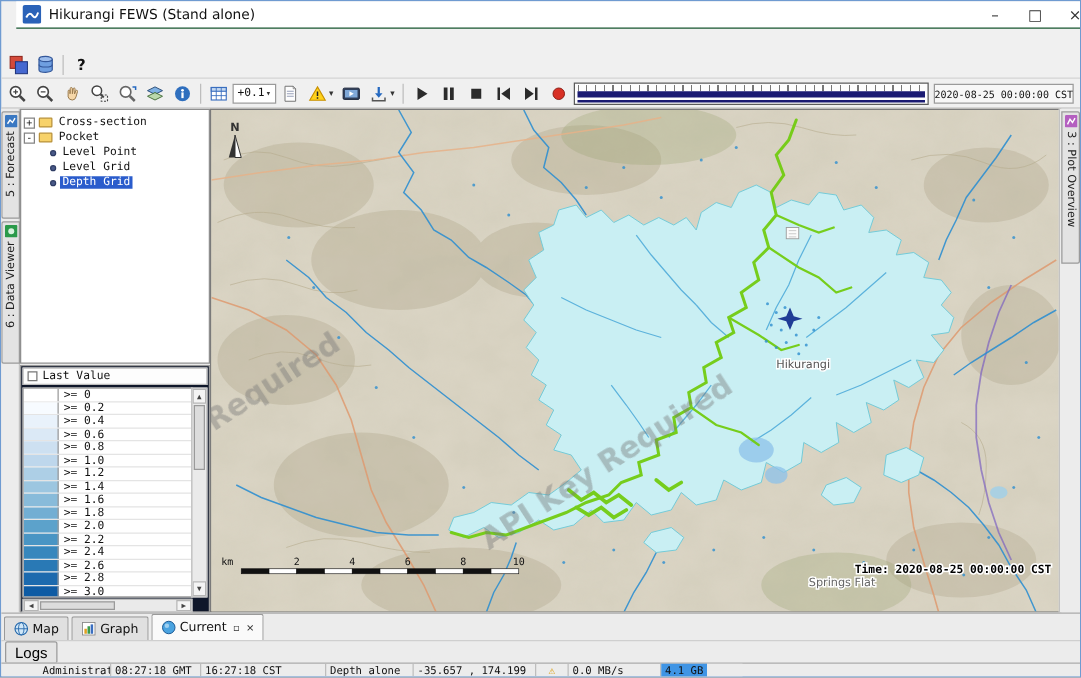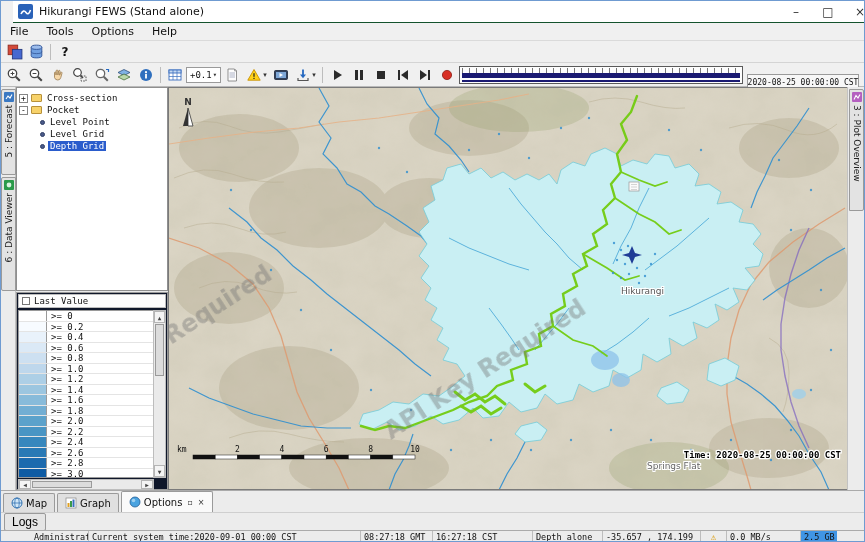--- a/index.html
+++ b/index.html
@@ -20,21 +20,21 @@
   .tbtn{width:22px;height:20px;display:flex;align-items:center;justify-content:center;flex:none;}
   .tbtn-w{width:27px;}
   .sep{width:1px;height:16px;background:#bdbdbd;margin:0 3px;flex:none;}
   .dd{font-size:7px;margin-left:1px;color:#333;}
   .interval{display:flex;align-items:center;border:1px solid #9a9a9a;background:#fff;height:16px;padding:0 3px;font-size:9px;font-family:"DejaVu Sans Mono",monospace;flex:none;}
   .help-btn{font-weight:bold;font-size:12px;}
   .timeline{position:absolute;left:458px;top:3px;width:284px;height:18px;border:1px solid #5a5a5a;background:#fdfdfd;}
   .ticks{height:5px;margin:1px 2px 0;background:repeating-linear-gradient(90deg,#777 0 1px,transparent 1px 7px);}
   .tl-bar{height:5px;margin:0 2px;background:#1a1a72;}
   .tl-bar2{height:2px;margin:2px 2px 0;background:#1a1a72;}
-  .datetime{position:absolute;left:746px;top:4px;width:112px;height:16px;border:1px solid #9a9a9a;background:#f7f7f7;font-family:"DejaVu Sans Mono",monospace;font-size:8px;display:flex;align-items:center;justify-content:center;white-space:nowrap;margin-top:7px;}
+  .datetime{position:absolute;left:746px;top:4px;width:112px;height:16px;border:1px solid #9a9a9a;background:#f7f7f7;font-family:"DejaVu Sans Mono",monospace;font-size:8px;display:flex;align-items:center;justify-content:center;white-space:nowrap;}
   
   .main{position:absolute;left:0;top:86px;width:100%;height:403px;background:#e9e9e9;}
   .strip-left{position:absolute;left:0;top:0;width:15px;height:100%;background:#ececec;border-right:1px solid #c2c2c2;}
   .strip-right{position:absolute;right:0;top:0;width:17px;height:100%;background:#ececec;border-left:1px solid #c2c2c2;}
   .vtab{position:absolute;left:0;width:15px;border:1px solid #9a9a9a;background:#e3e3e3;display:flex;flex-direction:column;align-items:center;padding:2px 0;gap:3px;border-radius:2px 0 0 2px;}
   .strip-right .vtab{border-radius:0 2px 2px 0;left:1px;}
   .vtab-text{writing-mode:vertical-rl;transform:rotate(180deg);font-size:9px;color:#222;white-space:nowrap;}
   .strip-right .vtab-text{transform:none;}
   
   .tree-panel{position:absolute;left:15px;top:0;width:152px;height:204px;background:#fff;border:1px solid #8f8f8f;padding:4px 2px;font-family:"DejaVu Sans Mono",monospace;font-size:9px;overflow:hidden;}
@@ -85,26 +85,20 @@
         <path d="M3,10 Q5.5,5 8,8.5 Q10.5,12 12.5,6" stroke="#fff" stroke-width="1.6" fill="none"></path>
       </svg>
     <span class="title-text">Hikurangi FEWS  (Stand alone)</span>
     <div class="win-controls">
       <span class="win-btn">–</span>
       <span class="win-btn">□</span>
       <span class="win-btn">×</span>
     </div>
   </div>
 
-  <div class="menubar">
-    <span class="menu-item">File</span>
-    <span class="menu-item">Tools</span>
-    <span class="menu-item">Options</span>
-    <span class="menu-item">Help</span>
-  </div>
 
   <div class="tb1">
     <div class="tbtn">
       <svg width="17" height="17" viewBox="0 0 16 16">
           <rect x="2" y="2" width="9" height="9" fill="#d44a3a" stroke="#8f271c" stroke-width="0.8"></rect>
           <rect x="6" y="6" width="9" height="9" fill="#4668d0" stroke="#22377e" stroke-width="0.8"></rect>
         </svg>
     </div>
     <div class="tbtn">
       <svg width="17" height="17" viewBox="0 0 16 16">
@@ -602,35 +596,34 @@
           <rect x="5" y="4" width="2" height="6" fill="#3a9a4a"></rect>
           <rect x="7.5" y="2.5" width="2" height="7.5" fill="#3a6ebf"></rect>
         </svg>
       <span>Graph</span>
     </div>
     <div class="btab active">
       <svg width="12" height="12" viewBox="0 0 12 12">
           <circle cx="6" cy="6" r="5" fill="#4aa3e0" stroke="#1f5c96" stroke-width="0.8"></circle>
           <circle cx="4.5" cy="4.5" r="1.8" fill="#9fd0f0"></circle>
         </svg>
-      <span>Options</span>
+      <span>Current</span>
       <span class="tab-ctl">▫</span>
       <span class="tab-ctl">×</span>
     </div>
   </div>
 
   <div class="logs-row">
     <button class="logs-btn">Logs</button>
   </div>
 
   <div class="statusbar">
     <div class="seg" style="width:88px;padding-left:33px;">Administrator</div>
-    <div class="seg" style="width:272px;">Current system time:2020-09-01 00:00 CST</div>
     <div class="seg" style="width:72px;">08:27:18 GMT</div>
     <div class="seg" style="width:100px;">16:27:18 CST</div>
     <div class="seg" style="width:70px;">Depth alone</div>
     <div class="seg" style="width:98px;">-35.657 , 174.199</div>
     <div class="seg warn" style="width:26px;">⚠</div>
     <div class="seg" style="width:74px;">0.0 MB/s</div>
-    <div class="seg mem" style="width:65px;">2.5 GB</div>
+    <div class="seg mem" style="width:65px;">4.1 GB</div>
   </div>
 
 </div>
 
 </body></html>

